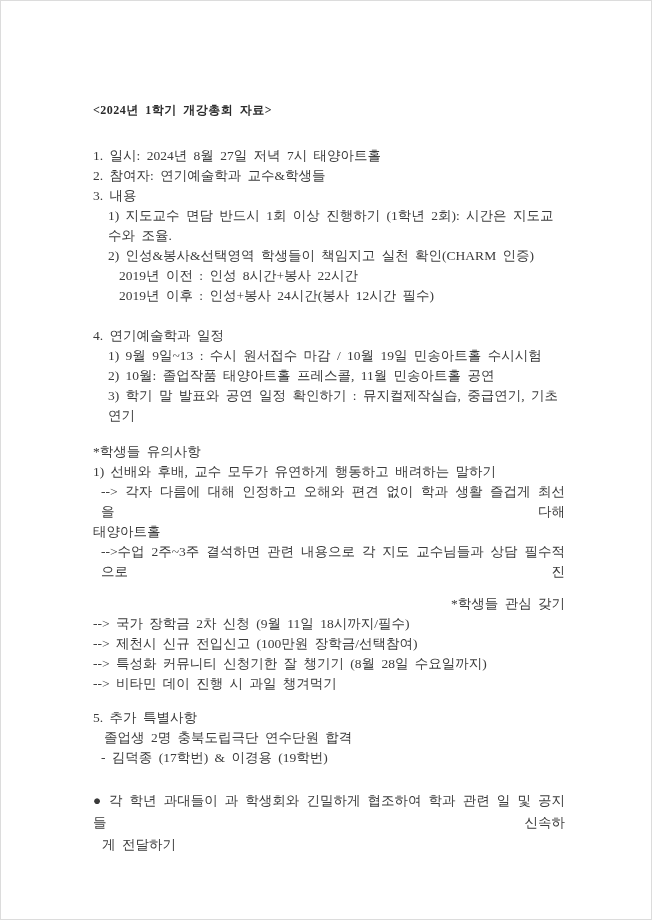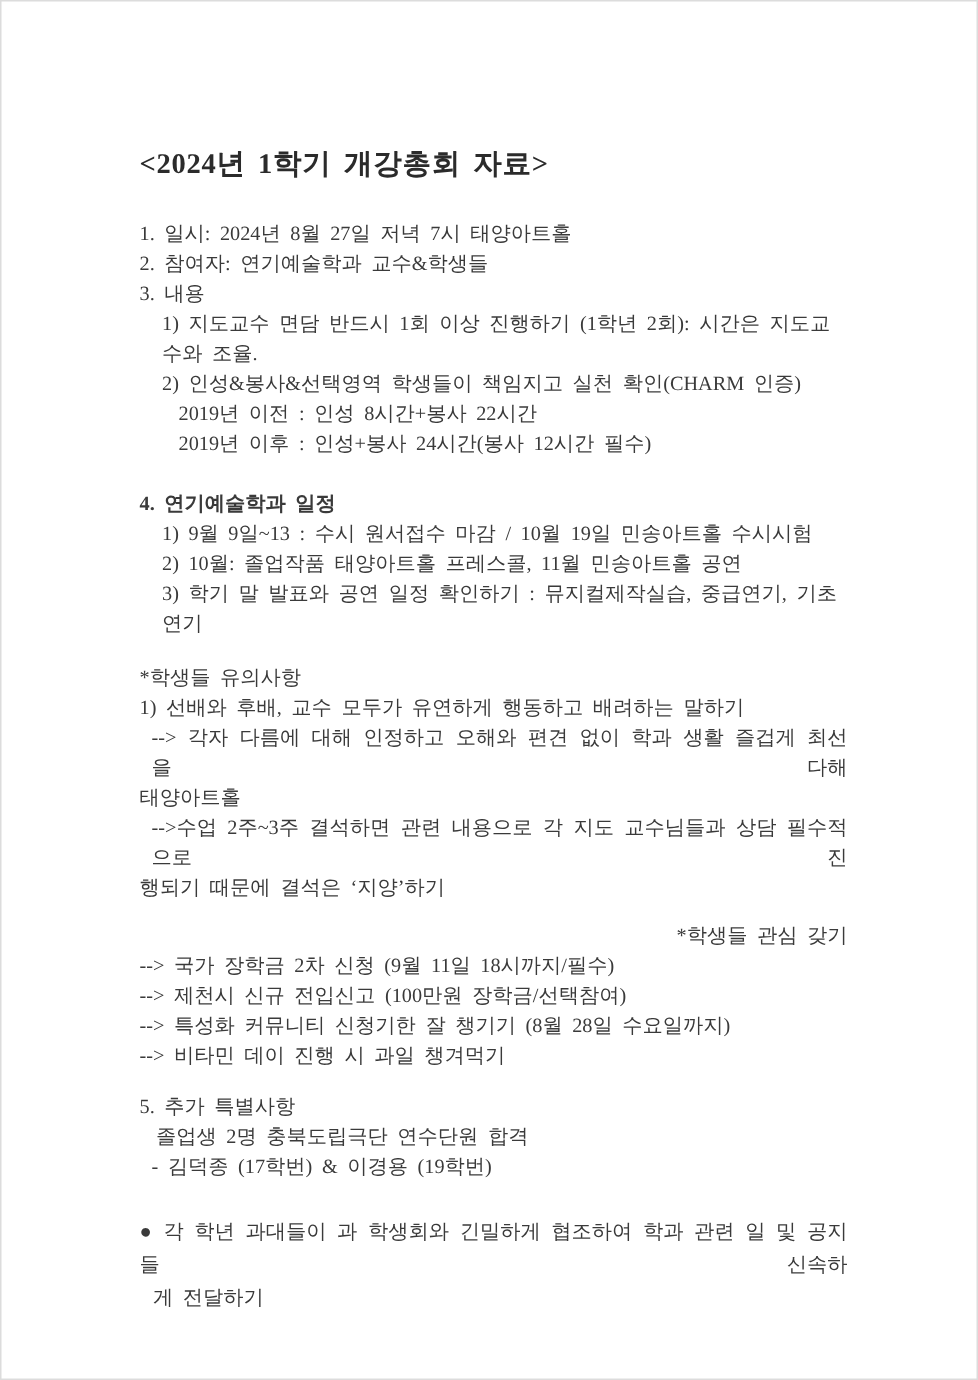--- a/index.html
+++ b/index.html
@@ -16,34 +16,34 @@
     border: 1px solid #dcdcdc;
     padding: 98px 86px 0 92px;
     font-family: "Liberation Serif", "DejaVu Serif", serif;
     font-size: 13.5px;
     color: #3a3a3a;
     line-height: 20px;
     word-spacing: 3px;
     overflow: hidden;
   }
   .doc-title {
-    font-size: 19px;
+    font-size: 12px;
     font-weight: bold;
     color: #2b2b2b;
     line-height: 22px;
     margin: 0 0 25px 0;
     letter-spacing: 0.5px;
   }
   .line { margin: 0; }
   .ind-a { margin-left: 15px; }   
   .ind-b { margin-left: 26px; }  
   .ind-c { margin-left: 8px; }   
   .ind-d { margin-left: 11px; }  
   .ind-e { margin-left: 9px; }  
-  .gap-lg { margin-top: 20px; font-weight: bold; }
+  .gap-lg { margin-top: 20px; }
   .gap-md { margin-top: 16px; }
   .gap-sm { margin-top: 12px; text-align: right; }
   .gap-s5 { margin-top: 14px; }
   .just {
     text-align: justify;
     text-align-last: justify;
     font-family: Liberation Serif, serif;
   }
   .footer-block {
     margin-top: 22px;
@@ -73,21 +73,20 @@
     <div class="line ind-a">2) 10월: 졸업작품 태양아트홀 프레스콜, 11월 민송아트홀 공연</div>
     <div class="line ind-a">3) 학기 말 발표와 공연 일정 확인하기 : 뮤지컬제작실습, 중급연기, 기초연기</div>
   </div>
 
   <div>
     <div class="line gap-md">*학생들 유의사항</div>
     <div class="line">1) 선배와 후배, 교수 모두가 유연하게 행동하고 배려하는 말하기</div>
     <div class="line ind-c just">--&gt; 각자 다름에 대해 인정하고 오해와 편견 없이 학과 생활 즐겁게 최선을 다해</div>
     <div class="line">태양아트홀</div>
     <div class="line ind-c just">--&gt;수업 2주~3주 결석하면 관련 내용으로 각 지도 교수님들과 상담 필수적으로 진</div>
-    <div class="line">행되기 때문에 결석은 ‘지양’하기</div>
   </div>
 
   <div>
     <div class="line gap-sm">*학생들 관심 갖기</div>
     <div class="line">--&gt; 국가 장학금 2차 신청 (9월 11일 18시까지/필수)</div>
     <div class="line">--&gt; 제천시 신규 전입신고 (100만원 장학금/선택참여)</div>
     <div class="line">--&gt; 특성화 커뮤니티 신청기한 잘 챙기기 (8월 28일 수요일까지)</div>
     <div class="line">--&gt; 비타민 데이 진행 시 과일 챙겨먹기</div>
   </div>
 

